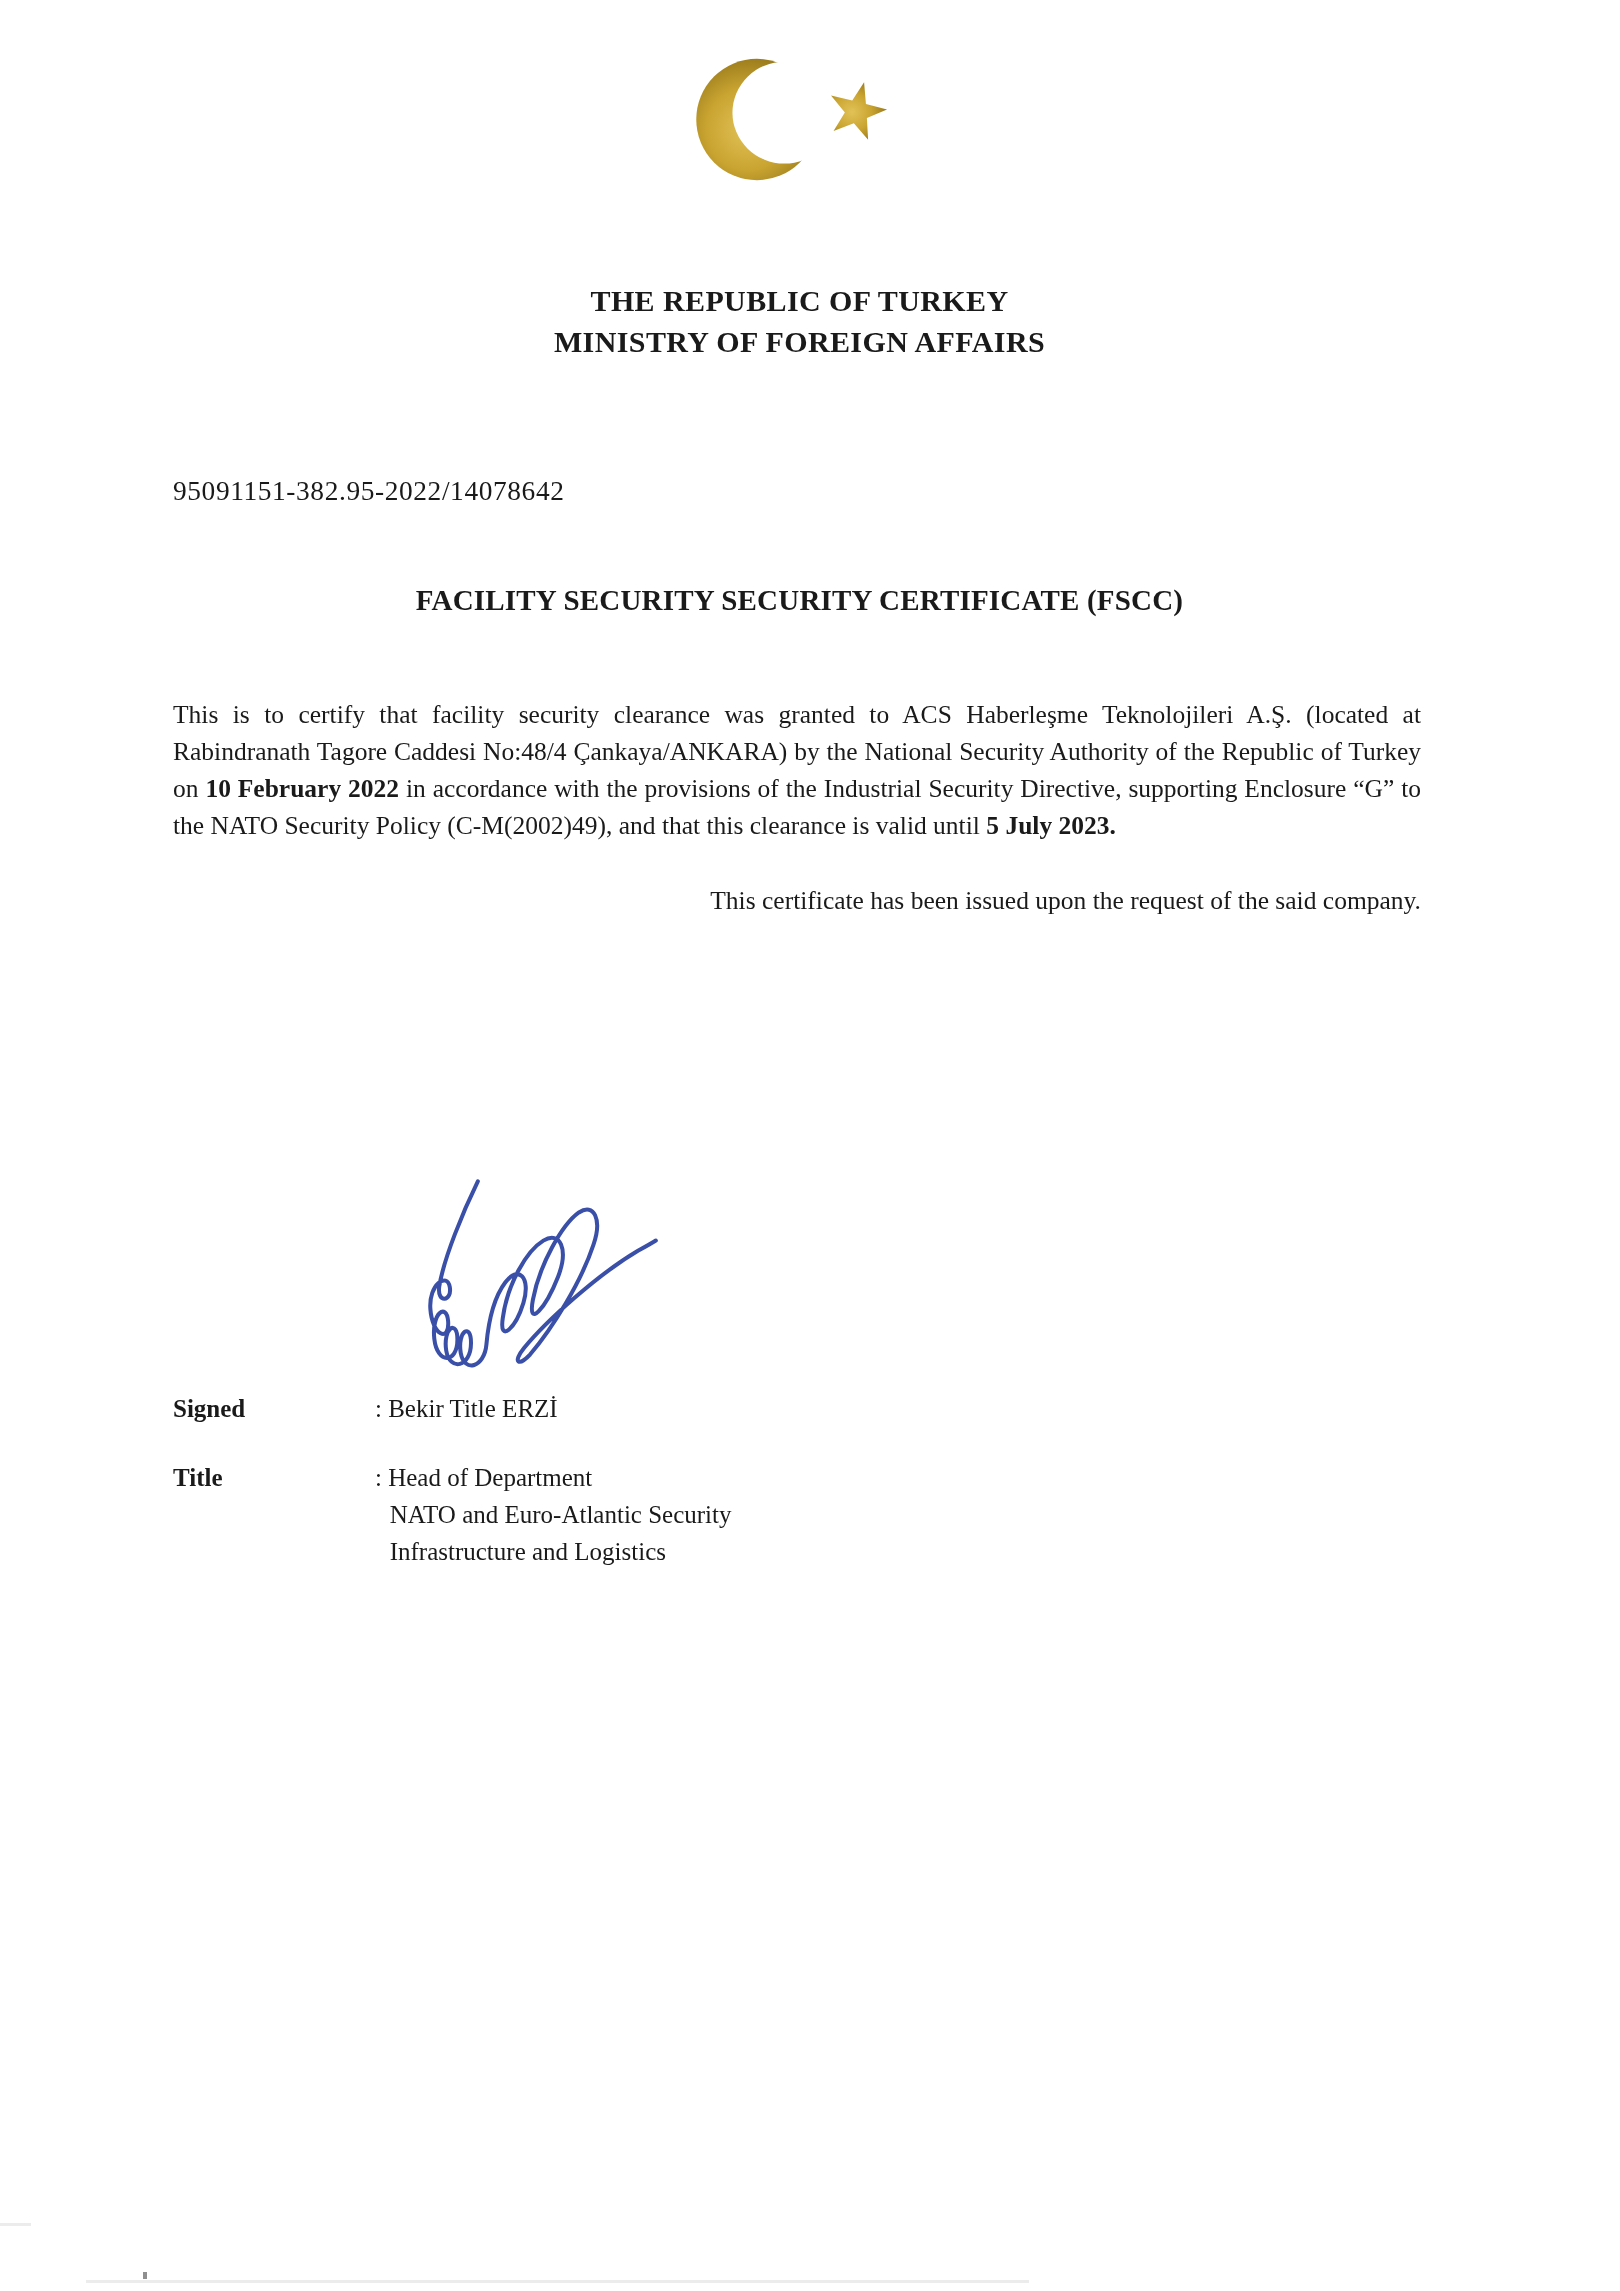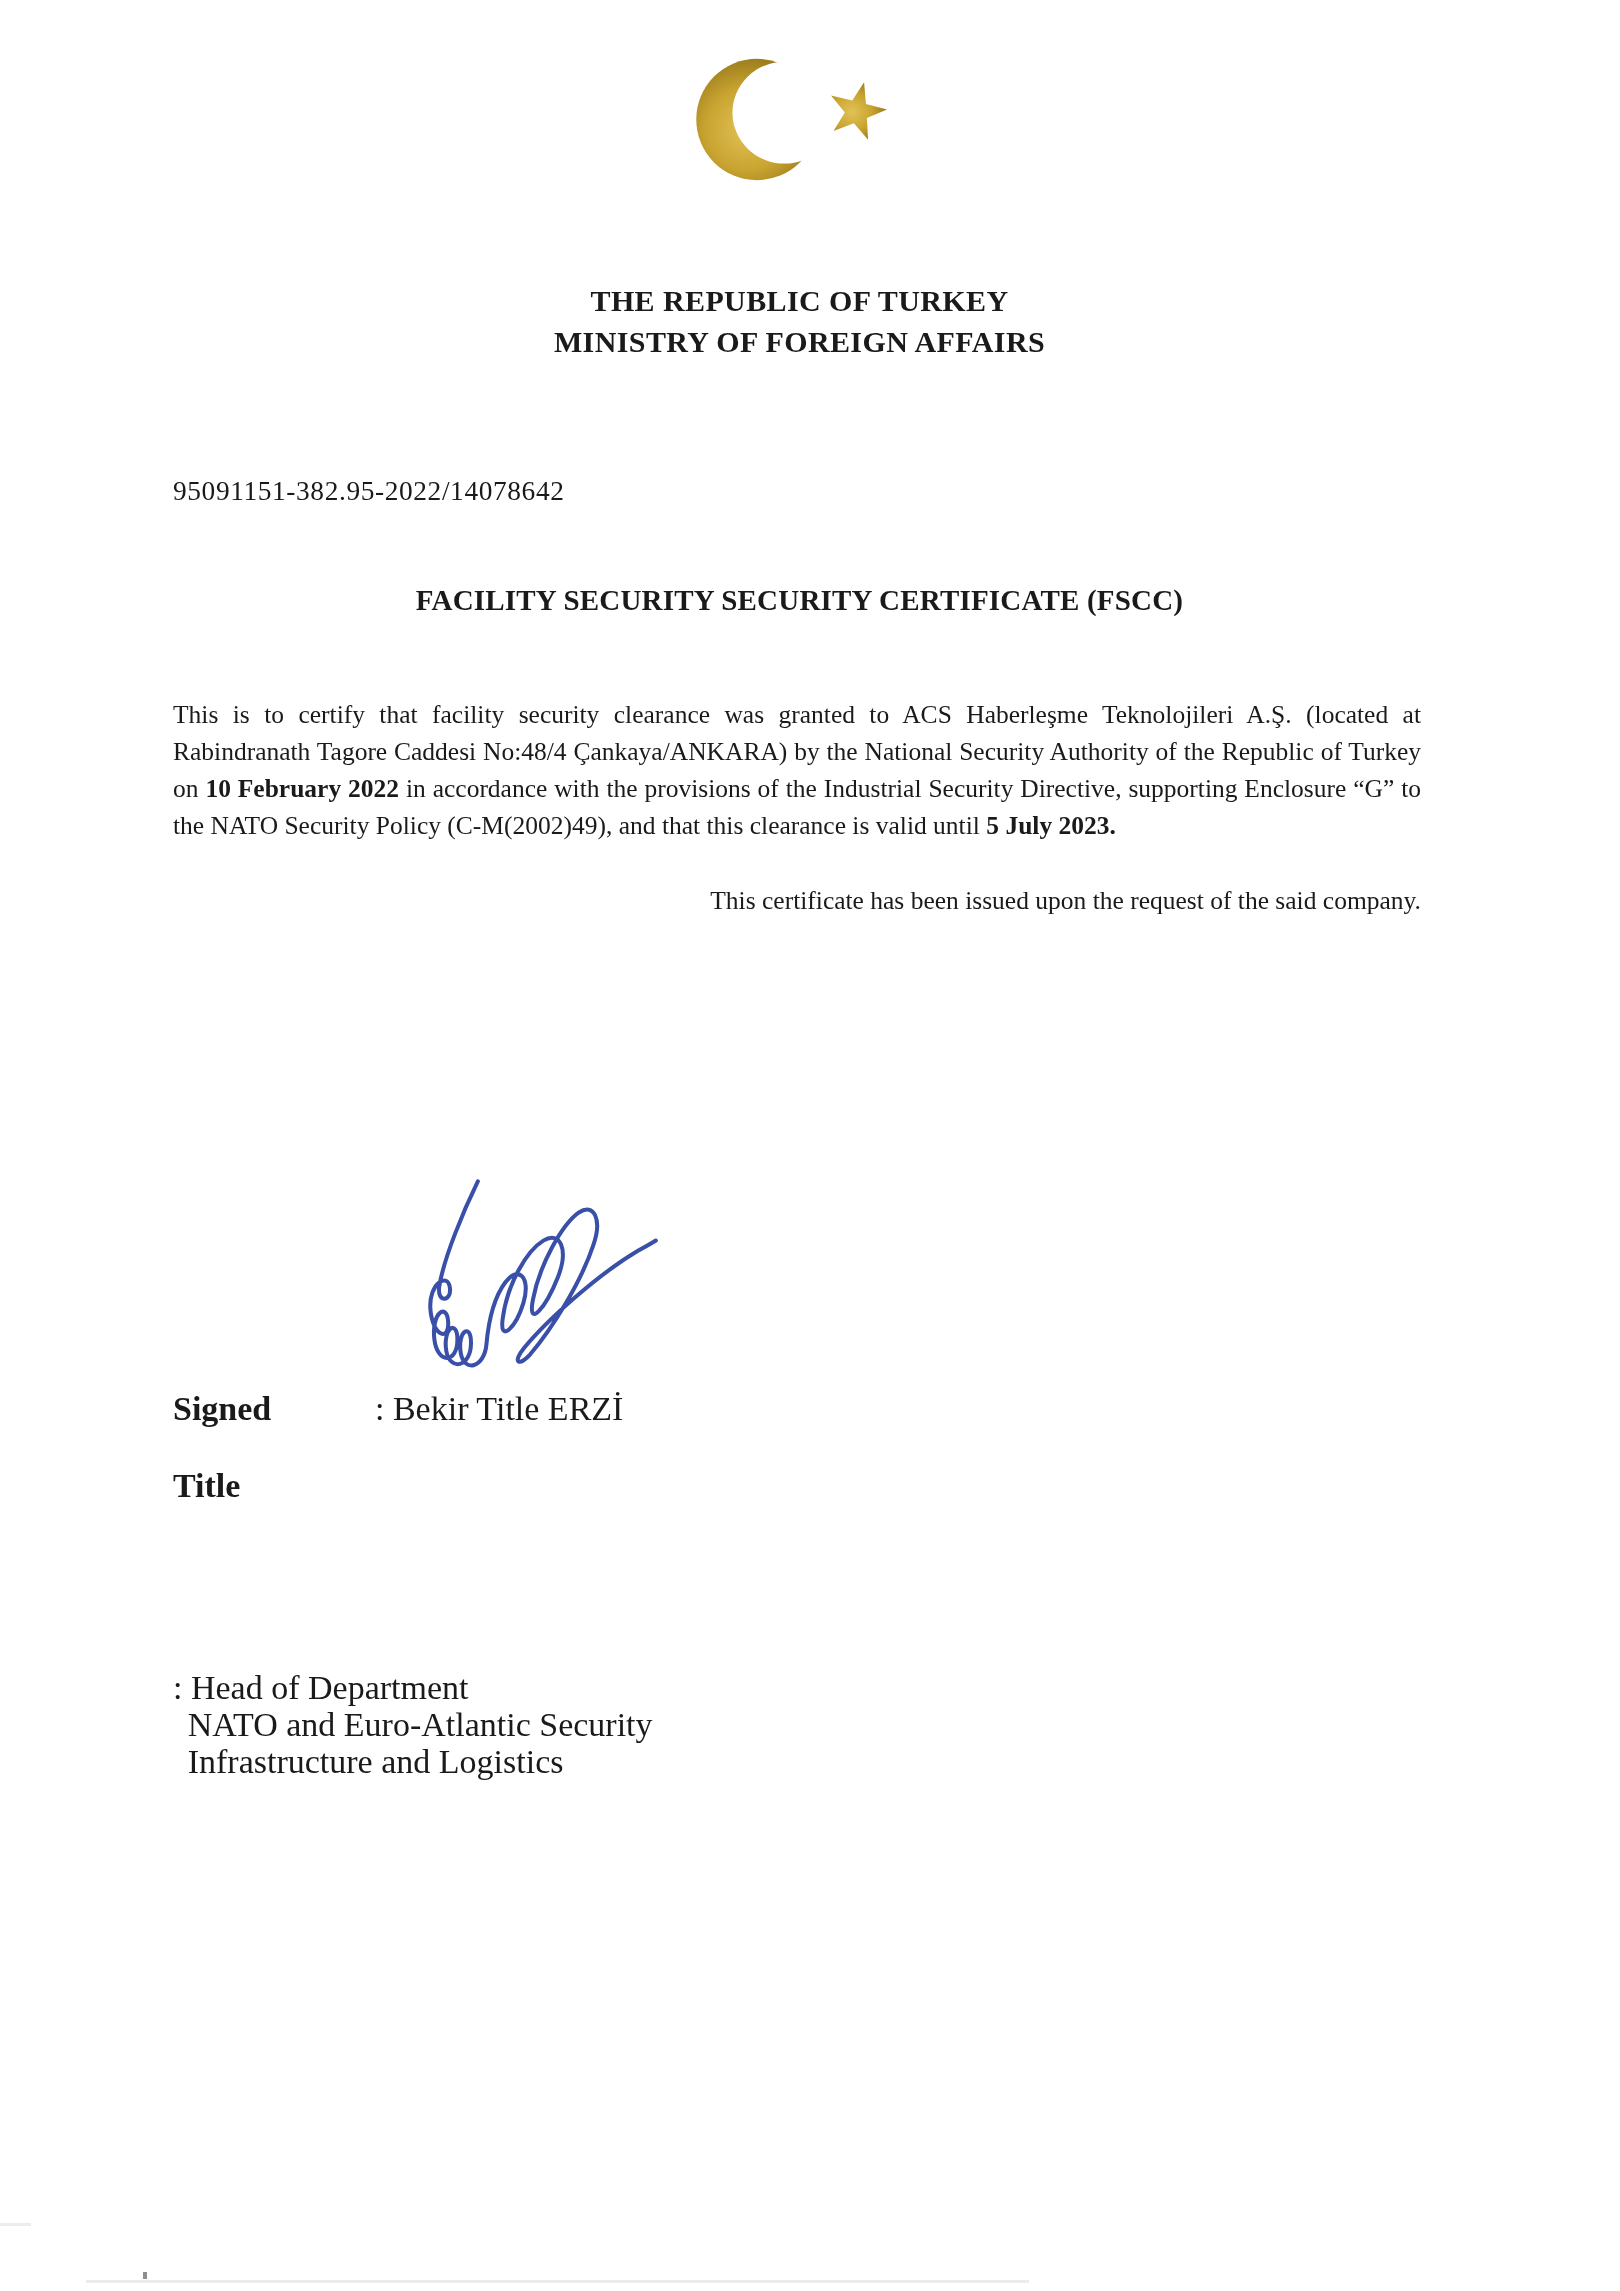--- a/index.html
+++ b/index.html
@@ -25,23 +25,23 @@
     position:absolute; left:173px; top:696px; width:1248px;
     font-size:25.5px; line-height:37px; text-align:justify;
   }
   .doc-body p { margin:0 0 38px 0; }
   .doc-body p:last-child { text-align:right; }
   .b { font-weight:bold; }
 
   .signature-wrap { position:absolute; left:378px; top:1166px; width:314px; height:221px; }
   .signature-wrap svg { transform:rotate(-2deg); }
 
-  .sign-block { position:absolute; left:173px; top:1390px; font-size:34px; line-height:37px; }
+  .sign-block { position:absolute; left:173px; top:1390px; font-size:25px; line-height:37px; }
   .sig-row { display:flex; }
-  .sig-row + .sig-row { margin-top:40px;flex-direction:column; }
+  .sig-row + .sig-row { margin-top:32px; }
   .sig-label { width:202px; font-weight:bold; flex:0 0 202px; }
   .sig-value div:not(:first-child) { padding-left:14.7px; }
 
   
   .artifact { position:absolute; background:#ececec; }
   .artifact-speck { position:absolute; background:#8f8f8f; }
 </style>
 </head>
 <body>
 

